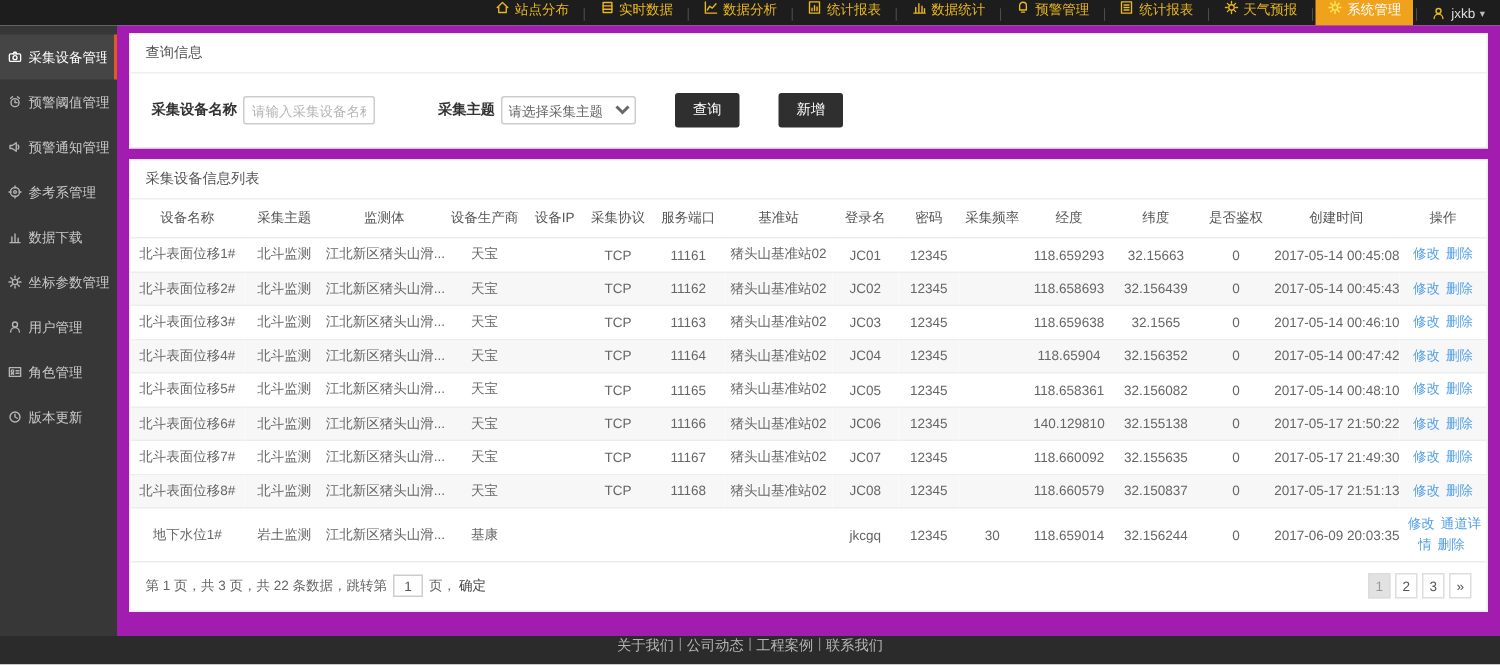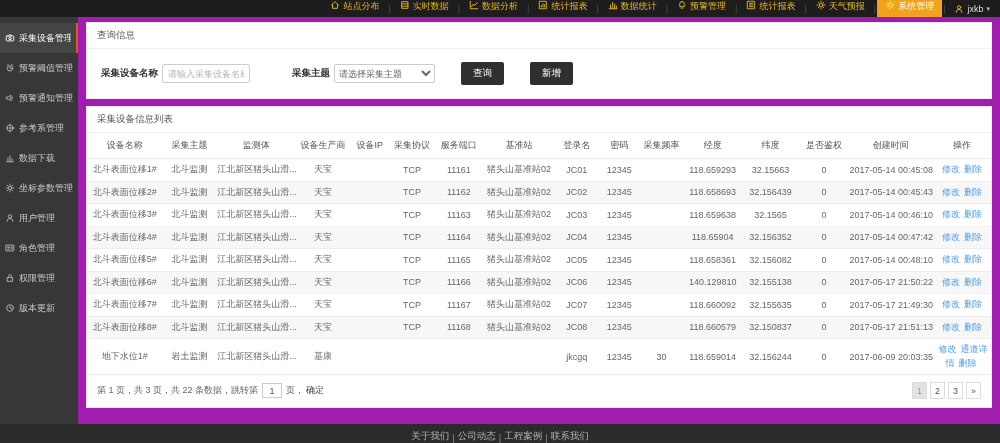--- a/index.html
+++ b/index.html
@@ -39,21 +39,21 @@
   
   .main { flex:1; padding:5px 8px 0 8px; background:#a21caf; overflow:hidden; }
   .panel { border:1px solid #ebebeb; background:#fff; margin-bottom:7px; }
   .panel-header { padding:6px 10px; font-size:9.5px; color:#555; border-bottom:1px solid #efefef; }
   .query-body { display:flex; align-items:center; padding:13px 10px 13px 14px; font-size:9.5px; }
   .query-body label { font-weight:bold; color:#333; margin-right:4px; }
   .txt-input { width:88px; height:19px; border:1px solid #ccc; border-radius:2px;
     font-size:9px; padding:0 5px; color:#555; font-family:inherit; }
   .txt-input::placeholder { color:#b5b5b5; }
   .ml-lg { margin-left:42px; }
-  select.topic { width:101px; height:19px; border:1px solid #ccc; border-radius:2px;
+  select.topic { width:90px; height:19px; border:1px solid #ccc; border-radius:2px;
     font-size:9px; color:#666; background:#fff; font-family:inherit; }
   .btn { background:#2f2f2f; color:#fff; border:none; border-radius:2px;
     font-size:9.5px; padding:5px 12px; margin-left:26px; cursor:pointer; font-family:inherit; }
 
   
   table { width:100%; border-collapse:collapse; table-layout:fixed; }
   th { font-size:9px; color:#555; font-weight:normal; padding:6px 1px; text-align:center;
     white-space:nowrap; overflow:hidden; }
   td { font-size:9px; color:#666; padding:4px 1px; text-align:center; border-top:1px solid #ededed;
     overflow:hidden; white-space:nowrap; }
@@ -67,21 +67,21 @@
   .jump-input { width:20px; height:15px; border:1px solid #ccc; text-align:center;
     font-size:9px; margin:0 4px; color:#555; font-family:inherit; }
   .confirm { color:#444; margin-left:2px; cursor:pointer; text-decoration:none; }
   .pages { display:flex; gap:3px; }
   .page { min-width:15px; height:17px; border:1px solid #ddd; display:flex; align-items:center;
     justify-content:center; padding:0 4px; font-size:9px; color:#555; background:#fff; cursor:pointer; }
   .page.active { background:#e2e2e2; border-color:#dcdcdc; color:#999; }
 
   
   .footer { height:19px; background:#2b2b2b; color:#b5b5b5; display:flex;
-    align-items:flex-end; justify-content:center; font-size:9.5px; }
+    align-items:flex-start; justify-content:center; font-size:9.5px; }
   .footer .flink { color:#b5b5b5; text-decoration:none; margin:0 3px; cursor:pointer; }
   .footer .fsep { color:#8a8a8a; }
 </style>
 </head>
 <body>
 
 <div class="topbar">
   <nav class="topnav" id="topnav">
       <div class="nav-item">
         <span class="icon">
@@ -250,29 +250,20 @@
       </div>
       <div class="side-item">
         <span class="icon">
           <svg viewBox="0 0 12 12">
             <rect x="1.5" y="2.5" width="9" height="7"></rect>
             <circle cx="4" cy="5.3" r="1"></circle>
             <path d="M3 7.8c.2-.8 1.8-.8 2 0M6.8 5h2.4M6.8 7h2.4"></path>
           </svg>
         </span>
         <span class="lbl">角色管理</span>
-      </div>
-      <div class="side-item">
-        <span class="icon">
-          <svg viewBox="0 0 12 12">
-            <rect x="3" y="5.5" width="6" height="4.5"></rect>
-            <path d="M4.2 5.5V4a1.8 1.8 0 0 1 3.6 0v1.5"></path>
-          </svg>
-        </span>
-        <span class="lbl">权限管理</span>
       </div>
       <div class="side-item">
         <span class="icon">
           <svg viewBox="0 0 12 12">
             <circle cx="6" cy="6" r="4"></circle>
             <path d="M6 3.8V6l1.9 1"></path>
           </svg>
         </span>
         <span class="lbl">版本更新</span>
       </div>

